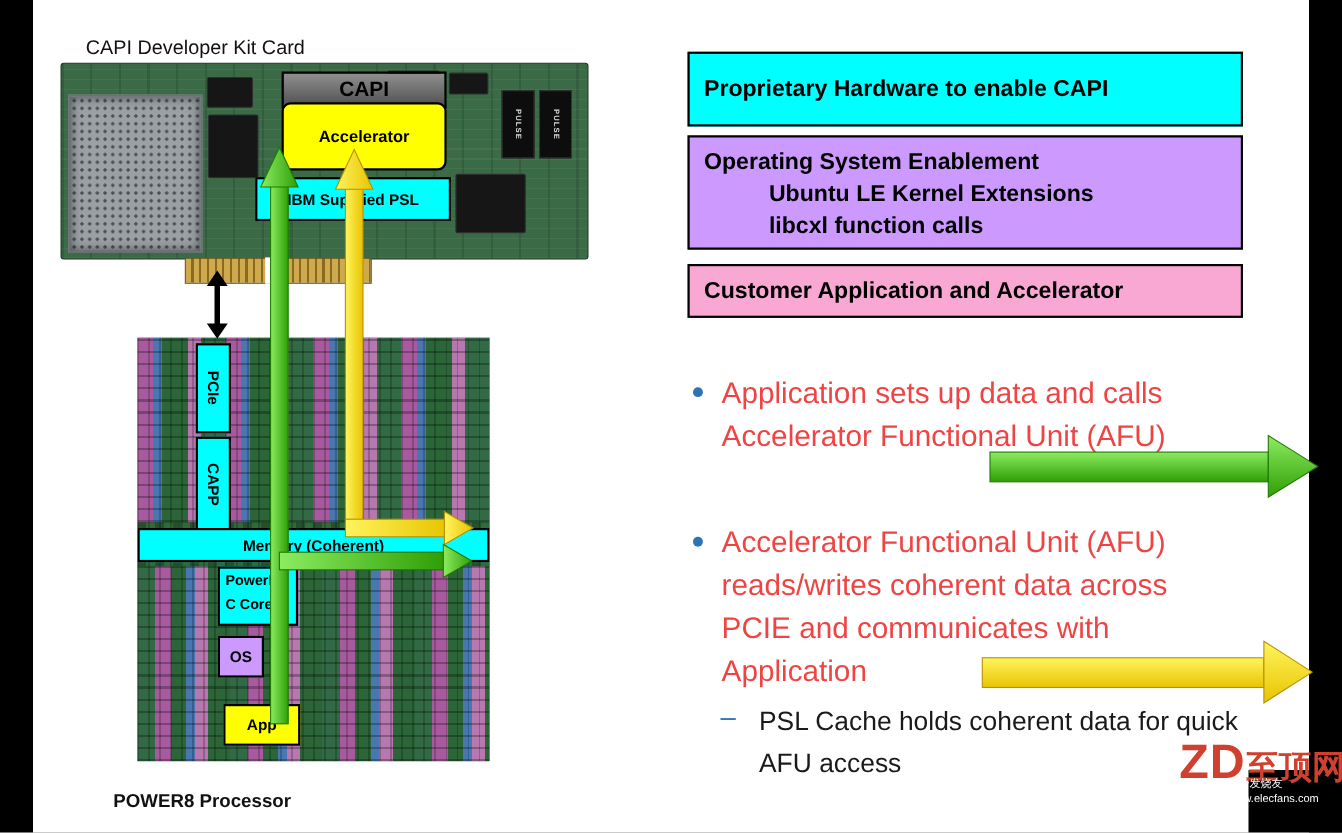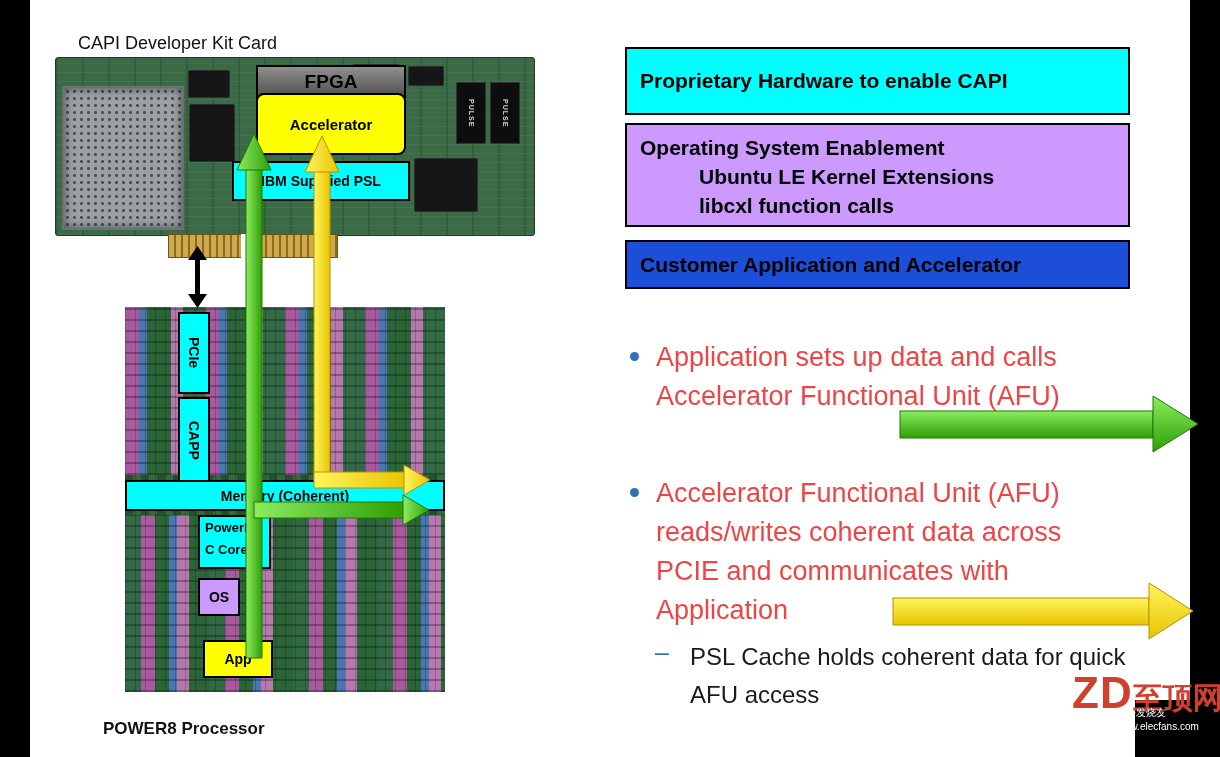--- a/index.html
+++ b/index.html
@@ -68,21 +68,21 @@
   #pcie-box{left:53px;top:5px;width:28px;height:78px;}
   #capp-box{left:53px;top:90px;width:28px;height:82px;}
   #p8-caption{left:103px;top:719px;font-weight:bold;font-size:17px;color:#111;z-index:10;}
 
   
   .legend-box{position:absolute;left:625px;width:501px;border:2px solid #000;color:#000;
     font-weight:bold;font-size:21px;z-index:10;}
   #legend-hw{top:47px;height:64px;background:#00FFFF;display:flex;align-items:center;padding-left:13px;width:488px;}
   #legend-os{top:123px;height:92px;background:#CC99FF;padding-top:8px;line-height:29px;}
   #legend-os .l1{padding-left:13px;} #legend-os .l2,#legend-os .l3{padding-left:72px;}
-  #legend-app{top:240px;height:45px;background:#1d4ed8;display:flex;align-items:center;padding-left:13px;width:488px;}
+  #legend-app{top:240px;height:45px;background:#f9a8d4;display:flex;align-items:center;padding-left:13px;width:488px;}
 
   
   .bullet-dot{position:absolute;width:9px;height:9px;border-radius:50%;background:#2e74b5;z-index:10;}
   .bullet-text{position:absolute;left:656px;width:520px;font-size:27px;color:#ef4444;line-height:39px;z-index:10;}
   #bullet1-dot{left:630px;top:352px;} #bullet1-text{top:338px;}
   #bullet2-dot{left:630px;top:488px;} #bullet2-text{top:474px;}
   #sub-dash{position:absolute;left:655px;top:638px;font-size:25px;color:#2e74b5;z-index:10;}
   #sub-text{position:absolute;left:690px;top:638px;width:500px;font-size:24px;color:#1a1a1a;line-height:38px;z-index:10;}
 
   
@@ -114,21 +114,21 @@
     <div class="chip" style="left:352px;top:8px;width:34px;height:18px;"></div>
     <div class="chip" style="left:358px;top:100px;width:62px;height:52px;"></div>
     <div class="relay" style="left:400px;top:24px;">
       <span>PULSE</span>
       </div>
     <div class="relay" style="left:434px;top:24px;">
       <span>PULSE</span>
       </div>
     <div class="gold-connector"></div>
     <div class="gold-notch"></div>
-    <div class="fpga-box">FPGA</div>
+    <div class="fpga-box">CAPI</div>
     <div class="accel-box">Accelerator</div>
     <div class="psl-box">IBM Supplied PSL</div>
   </div>
 
   <div id="die" class="abs">
     <div class="die-top"></div>
     <div class="die-mid"></div>
     <div class="die-bottom"></div>
     <div class="die-grid"></div>
 

